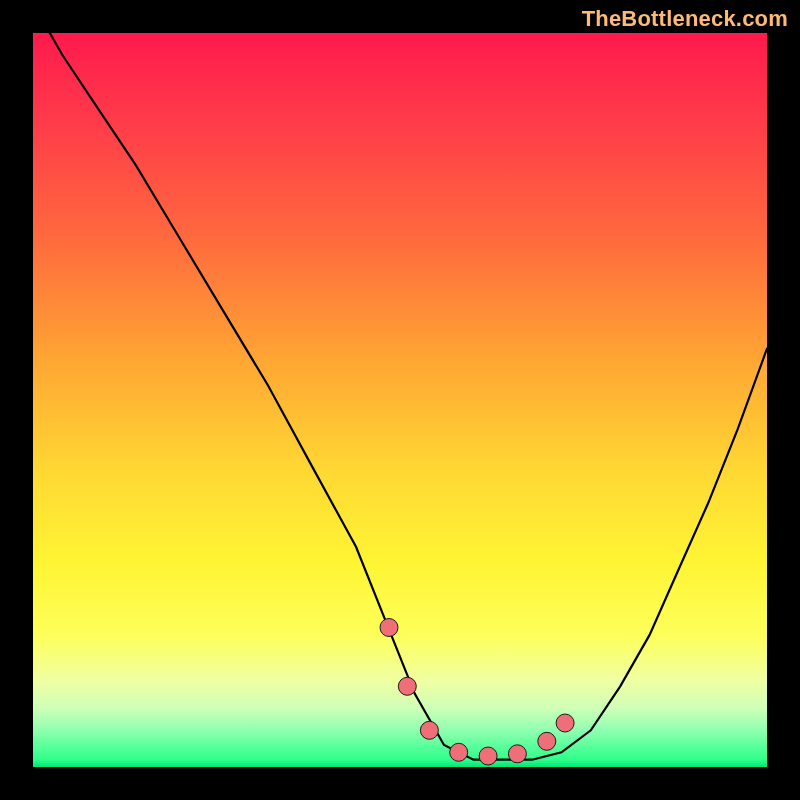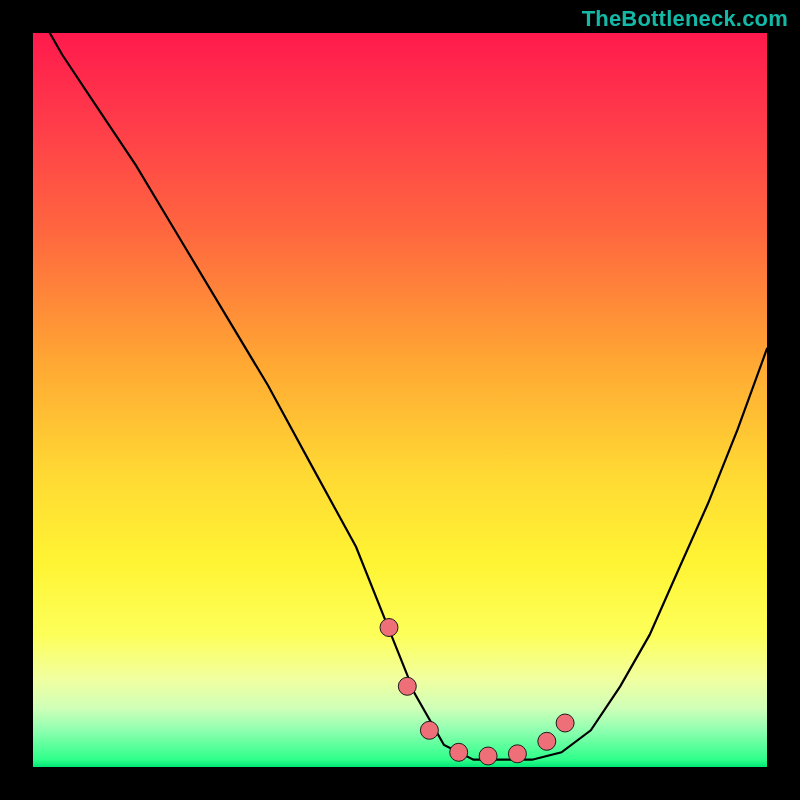--- a/index.html
+++ b/index.html
@@ -37,21 +37,21 @@
       #cfffb8 92%,
       #8fffb0 95%,
       #2eff8a 99%,
       #00e676 100%
     );
   }
   .watermark {
     position: absolute;
     top: 6px;
     right: 12px;
-    color: #14b8a6;
+    color: #fdba74;
     font-size: 22px;
     font-weight: 600;
     letter-spacing: 0.2px;
   }
   svg.curve {
     position: absolute;
     top: 0;
     left: 0;
   }
 </style>

